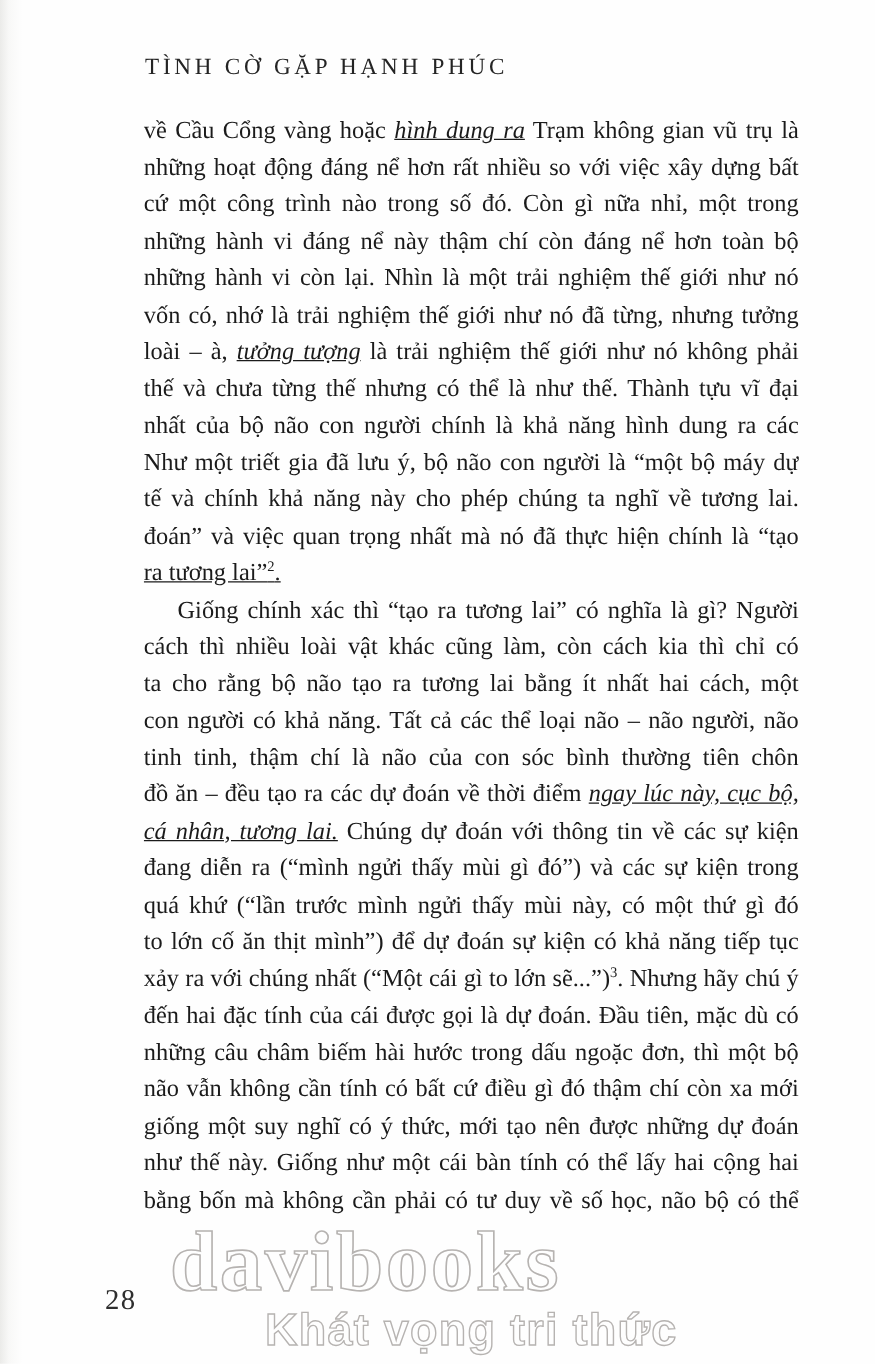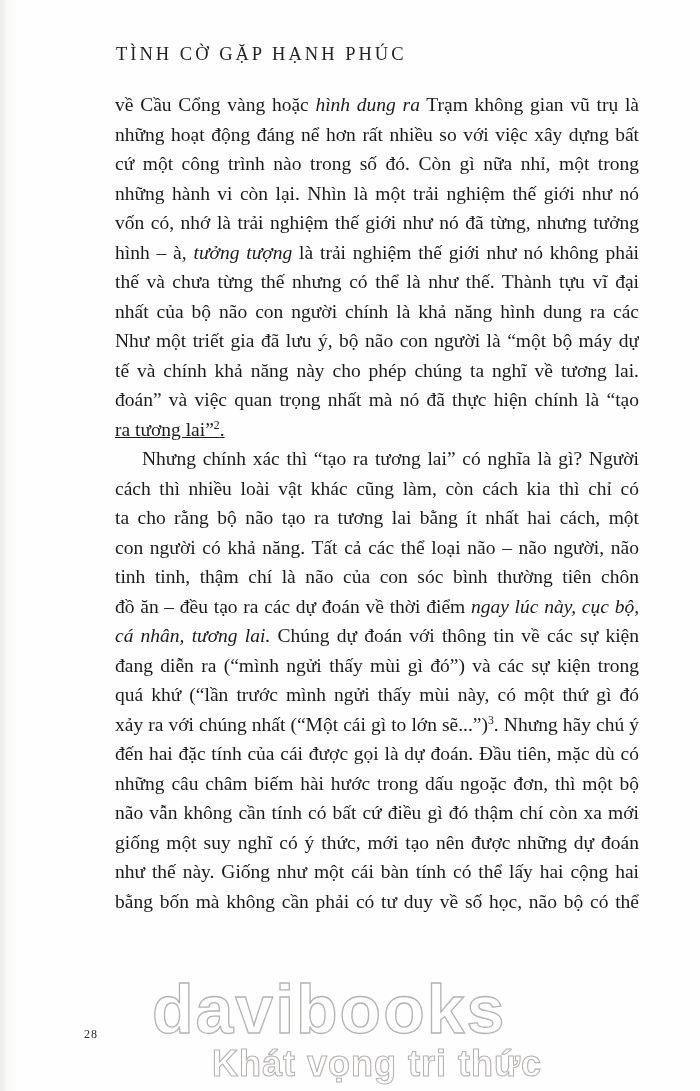--- a/index.html
+++ b/index.html
@@ -33,81 +33,84 @@
   }
   .line {
     height: 29.5px;
     overflow: hidden;
     text-align: justify;
     text-align-last: justify;
     text-justify: inter-word;
   }
   .line.no-fill { text-align-last: left; text-decoration: underline; }
   .line.indent { text-indent: 27px; }
-  .it { font-style: italic; }
+  .it { font-style: italic; text-decoration: underline; }
   .sup { font-size: 0.6em; vertical-align: super; line-height: 0; }
   .page-number {
     position: absolute;
     left: 84px; top: 1027px;
-    font-size: 12px;
+    font-size: 23px;
     letter-spacing: 1px;
     color: #2e2e2e;
   }
   .watermark {
     position: absolute;
     font-family: "Liberation Sans", sans-serif;
     font-weight: bold;
     color: transparent;
     -webkit-text-stroke: 1.3px #b6b3b1;
     white-space: nowrap;
     pointer-events: none;
   }
   .wm-brand {
-    left: 152px; top: 970px;
+    left: 136px; top: 970px;
     font-size: 68px;
     letter-spacing: 2px;
+    font-family: Liberation Serif, serif;
   }
   .wm-slogan {
     left: 212px; top: 1043px;
     font-size: 36px;
     letter-spacing: 1px;
     -webkit-text-stroke: 1.1px #b6b3b1;
   }
 </style>
 </head>
 <body>
 
 <div class="page">
   <div class="running-header">TÌNH CỜ GẶP HẠNH PHÚC</div>
 
   <div class="body-text" style="color: rgb(27, 27, 27);">
       <div>
         <div class="line"><span>về Cầu Cổng vàng hoặc </span><span class="it">hình dung ra</span><span> Trạm không gian vũ trụ là</span></div>
         <div class="line"><span>những hoạt động đáng nể hơn rất nhiều so với việc xây dựng bất</span></div>
         <div class="line"><span>cứ một công trình nào trong số đó. Còn gì nữa nhỉ, một trong</span></div>
+        <div class="line"><span>những hành vi đáng nể này thậm chí còn đáng nể hơn toàn bộ</span></div>
         <div class="line"><span>những hành vi còn lại. Nhìn là một trải nghiệm thế giới như nó</span></div>
         <div class="line"><span>vốn có, nhớ là trải nghiệm thế giới như nó đã từng, nhưng tưởng</span></div>
-        <div class="line"><span>hình – à, </span><span class="it">tưởng tượng</span><span> là trải nghiệm thế giới như nó không phải</span></div>
+        <div class="line"><span>loài – à, </span><span class="it">tưởng tượng</span><span> là trải nghiệm thế giới như nó không phải</span></div>
         <div class="line"><span>thế và chưa từng thế nhưng có thể là như thế. Thành tựu vĩ đại</span></div>
         <div class="line"><span>nhất của bộ não con người chính là khả năng hình dung ra các</span></div>
         <div class="line"><span>Như một triết gia đã lưu ý, bộ não con người là “một bộ máy dự</span></div>
         <div class="line"><span>tế và chính khả năng này cho phép chúng ta nghĩ về tương lai.</span></div>
         <div class="line"><span>đoán” và việc quan trọng nhất mà nó đã thực hiện chính là “tạo</span></div>
         <div class="line no-fill"><span>ra tương lai”</span><span class="sup">2</span><span>.</span></div>
       </div>
       <div>
-        <div class="line indent"><span>Nhưng chính xác thì “tạo ra tương lai” có nghĩa là gì? Người</span></div>
+        <div class="line indent"><span>Giống chính xác thì “tạo ra tương lai” có nghĩa là gì? Người</span></div>
         <div class="line"><span>cách thì nhiều loài vật khác cũng làm, còn cách kia thì chỉ có</span></div>
         <div class="line"><span>ta cho rằng bộ não tạo ra tương lai bằng ít nhất hai cách, một</span></div>
         <div class="line"><span>con người có khả năng. Tất cả các thể loại não – não người, não</span></div>
         <div class="line"><span>tinh tinh, thậm chí là não của con sóc bình thường tiên chôn</span></div>
         <div class="line"><span>đồ ăn – đều tạo ra các dự đoán về thời điểm </span><span class="it">ngay lúc này, cục bộ,</span></div>
         <div class="line"><span class="it">cá nhân, tương lai.</span><span> Chúng dự đoán với thông tin về các sự kiện</span></div>
         <div class="line"><span>đang diễn ra (“mình ngửi thấy mùi gì đó”) và các sự kiện trong</span></div>
         <div class="line"><span>quá khứ (“lần trước mình ngửi thấy mùi này, có một thứ gì đó</span></div>
+        <div class="line"><span>to lớn cố ăn thịt mình”) để dự đoán sự kiện có khả năng tiếp tục</span></div>
         <div class="line"><span>xảy ra với chúng nhất (“Một cái gì to lớn sẽ...”)</span><span class="sup">3</span><span>. Nhưng hãy chú ý</span></div>
         <div class="line"><span>đến hai đặc tính của cái được gọi là dự đoán. Đầu tiên, mặc dù có</span></div>
         <div class="line"><span>những câu châm biếm hài hước trong dấu ngoặc đơn, thì một bộ</span></div>
         <div class="line"><span>não vẫn không cần tính có bất cứ điều gì đó thậm chí còn xa mới</span></div>
         <div class="line"><span>giống một suy nghĩ có ý thức, mới tạo nên được những dự đoán</span></div>
         <div class="line"><span>như thế này. Giống như một cái bàn tính có thể lấy hai cộng hai</span></div>
         <div class="line"><span>bằng bốn mà không cần phải có tư duy về số học, não bộ có thể</span></div>
       </div>
     </div>
 

